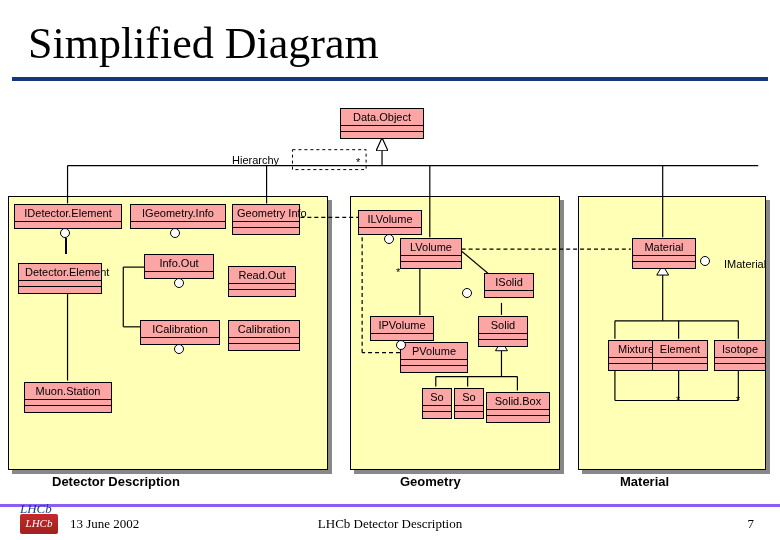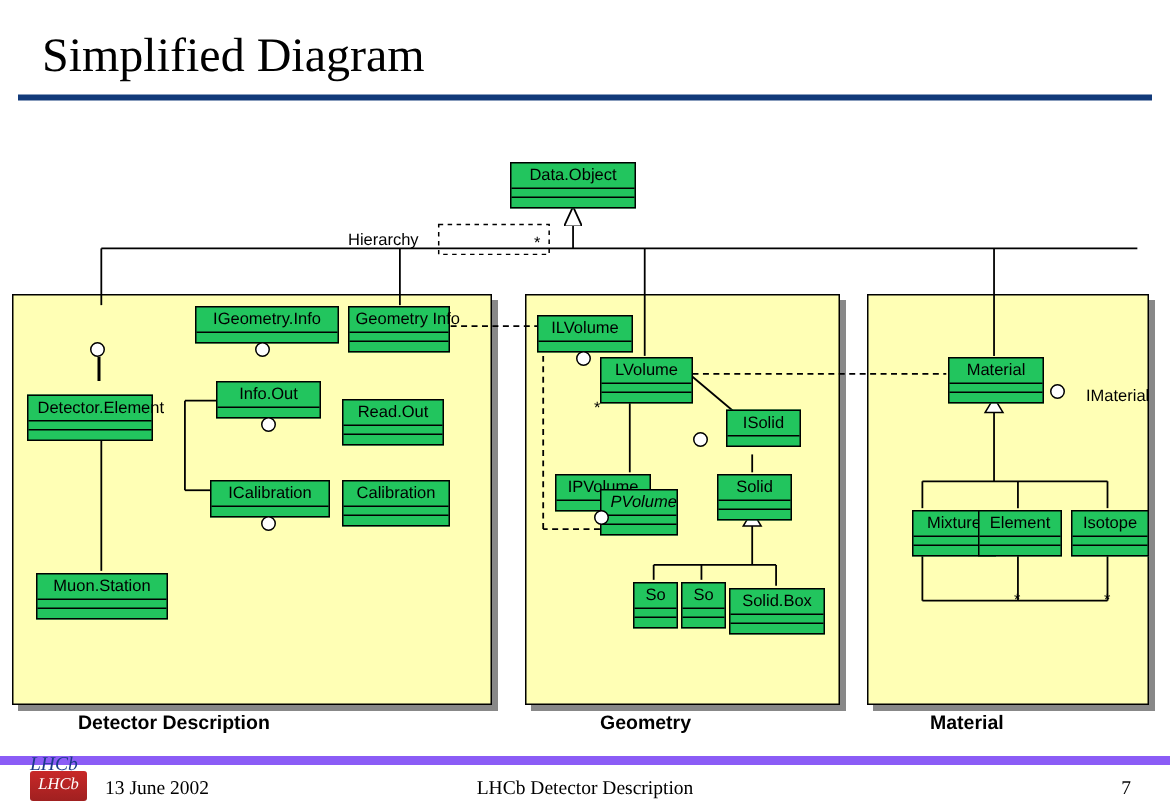--- a/index.html
+++ b/index.html
@@ -4,38 +4,38 @@
 <style>
   * { box-sizing: border-box; margin: 0; padding: 0; }
   body {
     width: 780px; height: 540px;
     font-family: Georgia, 'Times New Roman', serif;
     background: #fff;
     position: relative;
     overflow: hidden;
   }
   .title {
-    font-size: 32px;
+    font-size: 44px;
     font-weight: normal;
     padding: 18px 0 8px 28px;
     color: #000;
   }
   .title-underline {
     height: 4px;
     background: #123a7a;
     margin: 0 12px 0 12px;
   }
   .canvas {
     position: absolute;
     top: 82px; left: 0; right: 0; bottom: 40px;
   }
   
   .cls {
     position: absolute;
-    background: #22c55e;
+    background: #fca5a5;
     border: 1.5px solid #000;
     font-size: 11px;
     font-family: Arial, sans-serif;
     text-align: center;
     z-index: 5;
   }
   .cls .name {
     border-bottom: 1.5px solid #000;
     padding: 2px 6px;
     white-space: nowrap;
@@ -101,21 +101,21 @@
     top: 0; left: 0;
     width: 100%; height: 100%;
     z-index: 2;
     pointer-events: none;
   }
   
   .footer {
     position: absolute;
     bottom: 0; left: 0; right: 0;
     height: 36px;
-    border-top: 6px solid #8b5cf6;
+    border-top: 3px solid #8b5cf6;
     display: flex;
     align-items: center;
     font-family: 'Times New Roman', serif;
     font-size: 13px;
     padding: 0 20px;
   }
   .footer .date { position: absolute; left: 70px; }
   .footer .mid { position: absolute; left: 50%; transform: translateX(-50%); }
   .footer .pg { position: absolute; right: 26px; }
   .logo {
@@ -163,20 +163,24 @@
   <div class="cls" style="left:340px; top:26px; width:84px;">
     <div class="name">Data.Object</div>
     <div class="sec"></div>
       <div class="sec"></div>
   </div>
 
   <div class="lbl" style="left:232px; top:72px;">Hierarchy</div>
   <div class="lbl" style="left:356px; top:74px;">*</div>
 
 
+  <div class="cls" style="left:14px; top:122px; width:108px;">
+    <div class="name">IDetector.Element</div>
+    <div class="sec"></div>
+  </div>
   <div class="lolli" style="left:60px; top:146px;"></div>
   <div class="stick" style="left:65px; top:156px; width:1.5px; height:16px;"></div>
 
   <div class="cls" style="left:130px; top:122px; width:96px;">
     <div class="name">IGeometry.Info</div>
     <div class="sec"></div>
   </div>
   <div class="lolli" style="left:170px; top:146px;"></div>
 
   <div class="cls" style="left:232px; top:122px; width:68px;">
@@ -246,21 +250,21 @@
     <div class="sec"></div>
   </div>
   <div class="lolli" style="left:396px; top:258px;"></div>
 
   <div class="cls" style="left:478px; top:234px; width:50px;">
     <div class="name">Solid</div>
     <div class="sec"></div>
       <div class="sec"></div>
   </div>
 
-  <div class="cls" style="left:400px; top:244px; width:52px;font-style:italic;">
+  <div class="cls" style="left:400px; top:260px; width:68px;">
     <div class="name">PVolume</div>
     <div class="sec"></div>
       <div class="sec"></div>
   </div>
 
   <div class="cls" style="left:422px; top:306px; width:30px;">
     <div class="name">So</div>
       <div class="sec"></div>
       <div class="sec"></div>
   </div>

